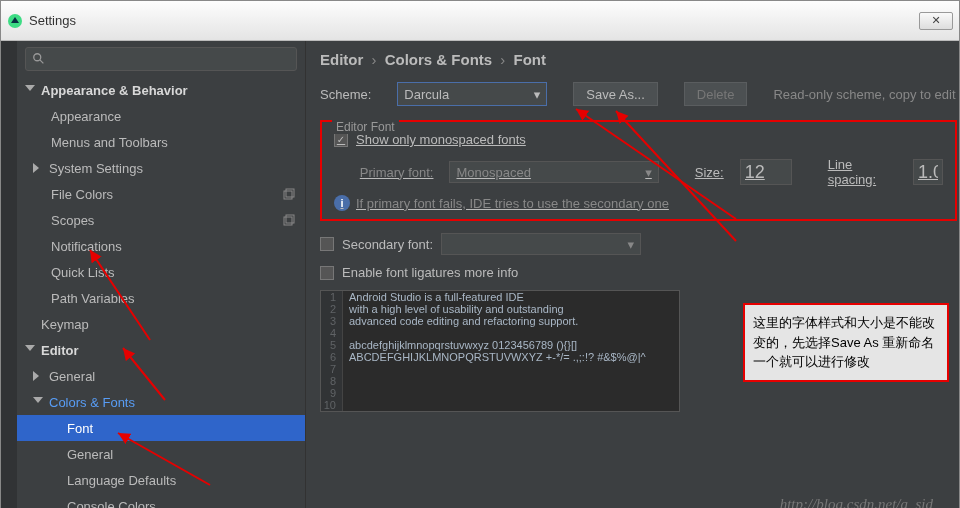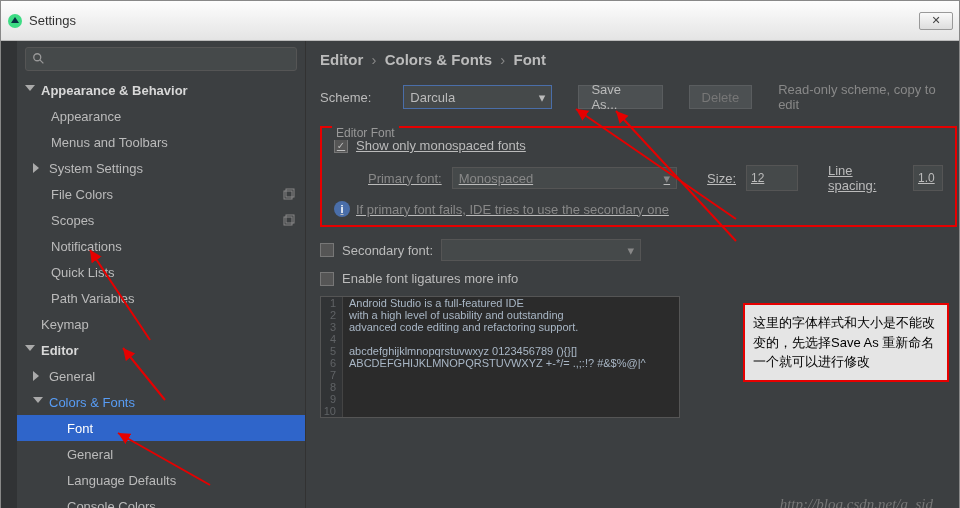--- a/index.html
+++ b/index.html
@@ -23,33 +23,33 @@
 .tree-row.highlight { color: #589df6; }
 .arrow { width: 10px; height: 10px; margin-right: 6px; }
 .arrow.down { border-left: 5px solid transparent; border-right: 5px solid transparent; border-top: 6px solid #aaa; }
 .arrow.right { border-top: 5px solid transparent; border-bottom: 5px solid transparent; border-left: 6px solid #aaa; }
 .arrow.sp { margin-left: 12px; }
 .layer-icon { position: absolute; right: 10px; width: 12px; height: 12px; }
 .main { flex: 1; background: #3c3f41; padding: 10px 0 0 14px; position: relative; overflow: hidden; }
 .breadcrumb { font-size: 15px; color: #bbbbbb; margin-bottom: 14px; }
 .breadcrumb .sep { color: #888; margin: 0 4px; }
 .schemerow { display: flex; align-items: center; gap: 26px; font-size: 13px; margin-bottom: 14px; }
-.dropdown { width: 150px; height: 24px; background: #45494a; border: 1px solid #4a6ea9; display: flex; align-items: center; padding: 0 6px; justify-content: space-between; color: #bbb; margin-left: 6px; }
+.dropdown { width: 150px; height: 24px; background: #45494a; border: 1px solid #4a6ea9; display: flex; align-items: center; padding: 0 6px; justify-content: space-between; color: #bbb; }
 .btn { height: 24px; padding: 0 12px; background: #4c5052; border: 1px solid #5a5d5f; color: #bbb; font-size: 13px; display: flex; align-items: center; cursor: pointer; }
 .btn.disabled { color: #777; }
 .readonly { color: #888; font-size: 13px; }
 .fieldset { border: 2px solid #e60000; padding: 10px 12px 8px 12px; position: relative; margin-right: 2px; text-decoration: underline; }
 .legend { position: absolute; top: -2px; left: 10px; background: #3c3f41; padding: 0 4px; font-size: 12px; color: #999; }
 .checkrow { display: flex; align-items: center; gap: 8px; font-size: 13px; margin-bottom: 10px; }
 .checkbox { width: 14px; height: 14px; border: 1px solid #777; background: #555; display: flex; align-items: center; justify-content: center; font-size: 10px; color: #bbb; }
-.fontrow { display: flex; align-items: center; gap: 10px; font-size: 13px; margin-bottom: 8px; }
+.fontrow { display: flex; align-items: center; gap: 16px; font-size: 13px; margin-bottom: 8px; }
 .fontrow .lbl { width: 110px; text-align: right; color: #888; }
 .sel { height: 22px; background: #45494a; border: 1px solid #555; display: flex; align-items: center; padding: 0 6px; justify-content: space-between; color: #888; }
 .sel.w1 { width: 230px; }
-.inp { width: 52px; height: 22px; background: #45494a; border: 1px solid #555; color: #bbb; padding: 12px 4px; font-size: 12px; }
+.inp { width: 52px; height: 22px; background: #45494a; border: 1px solid #555; color: #bbb; padding: 12px 4px; font-size: 18px; }
 .inforow { display: flex; align-items: center; gap: 6px; font-size: 13px; color: #888; }
 .infoicon { width: 16px; height: 16px; border-radius: 50%; background: #4a6ea9; color: #fff; display: flex; align-items: center; justify-content: center; font-size: 11px; font-weight: bold; }
 .secondary { margin-top: 12px; }
 .preview { margin-top: 10px; background: #2b2b2b; border: 1px solid #555; font-family: "Courier New", monospace; font-size: 11px; color: #a9b7c6; width: 360px; }
 .preview .line { display: flex; }
 .preview .gutter { width: 22px; text-align: right; color: #606366; padding-right: 6px; background: #313335; border-right: 1px solid #444; }
 .preview .txt { padding-left: 6px; white-space: pre; }
 .annotation { position: absolute; right: 10px; top: 262px; width: 206px; background: #e5e5e5; border: 2px solid #e60000; padding: 8px; font-size: 13px; color: #000; line-height: 1.5; }
 .watermark { position: absolute; right: 26px; bottom: 6px; font-size: 15px; font-style: italic; color: #777; font-family: Georgia, serif; }
 svg.redarrow { position: absolute; pointer-events: none; }

